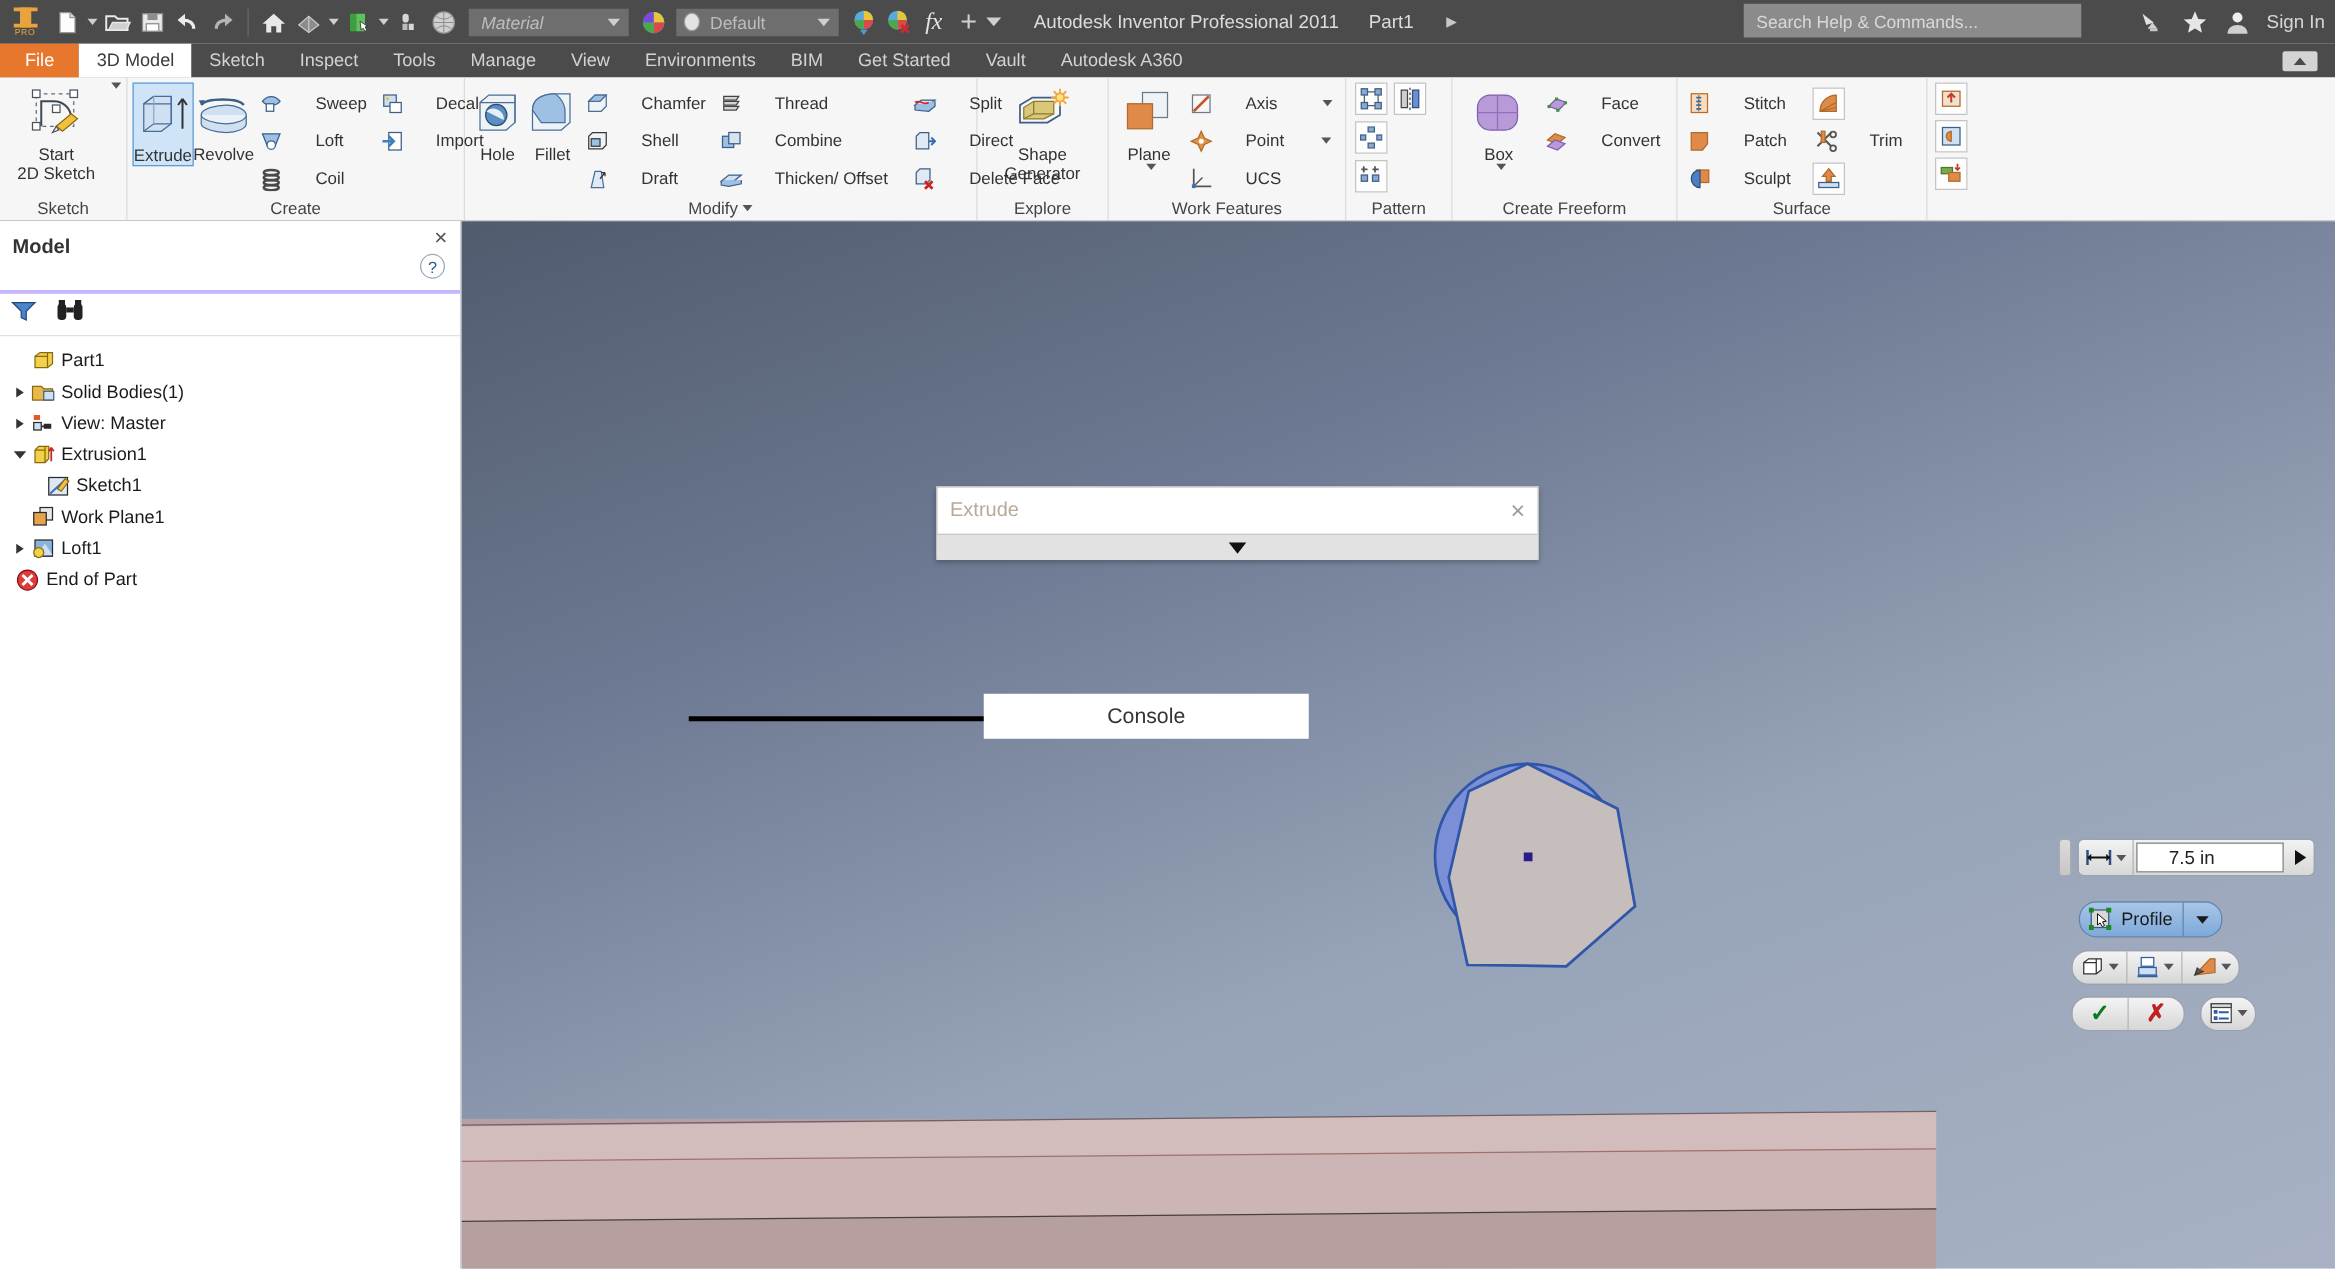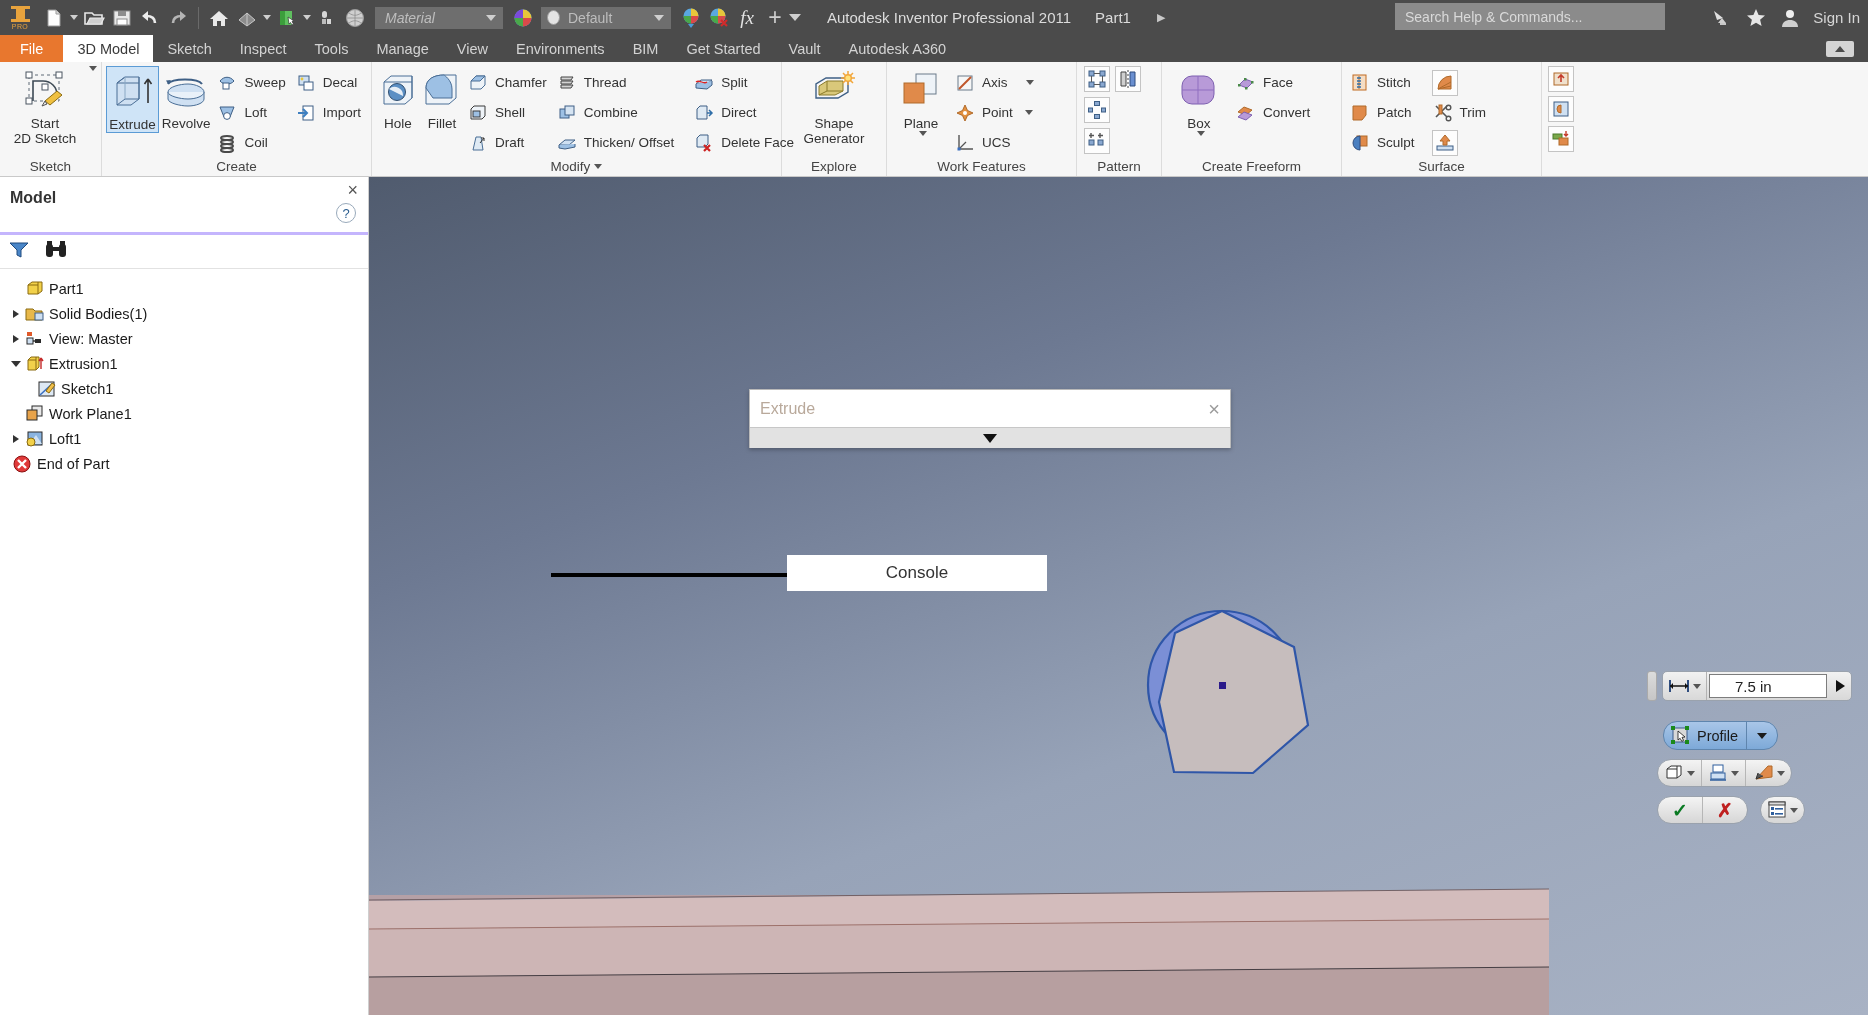--- a/index.html
+++ b/index.html
@@ -84,21 +84,21 @@
   .panel-body { flex:1; display:flex; align-items:flex-start; padding-top:4px; }
   .panel-label { height:20px; font-size:13.5px; color:#444; text-align:center; display:flex; align-items:center; justify-content:center; gap:4px;}
   .panel-label .pcaret{ width:0;height:0;border-left:4px solid transparent;border-right:4px solid transparent;border-top:5px solid #555;}
 
   .bigbtn { width:74px; display:flex; flex-direction:column; align-items:center; cursor:pointer; padding-top:2px;}
   .bigbtn.sel { background:#cfe4f7; border:1px solid #5b9bd5; }
   .bigbtn .lbl { font-size:13.5px; color:#333; text-align:center; line-height:15px; margin-top:2px;}
   .bigbtn .icon { height:46px; display:flex;align-items:center;justify-content:center;}
 
   .smcol { display:flex; flex-direction:column; gap:1px; padding-top:2px;}
-  .smbtn { display:flex; align-items:center; gap:6px; padding:2px 6px 2px 3px; cursor:pointer; height:29px;text-align:center;}
+  .smbtn { display:flex; align-items:center; gap:24px; padding:2px 6px 2px 3px; cursor:pointer; height:29px;text-align:center;}
   .smbtn .lbl { font-size:13.5px; color:#333; white-space:nowrap;}
   .smbtn .icon { width:22px;height:22px;display:flex;align-items:center;justify-content:center;}
   .iconbox { width:26px;height:26px;border:1px solid #c4c4c4;background:#fdfdfd;display:flex;align-items:center;justify-content:center;cursor:pointer;}
   .dcaret{ width:0;height:0;border-left:4px solid transparent;border-right:4px solid transparent;border-top:5px solid #555; margin-left:3px;}
 
   
   .browser {
     position:absolute; left:0; top:177px; width:369px; height:838px; background:#fff;
     border-right:1px solid #cfcfcf;
   }

